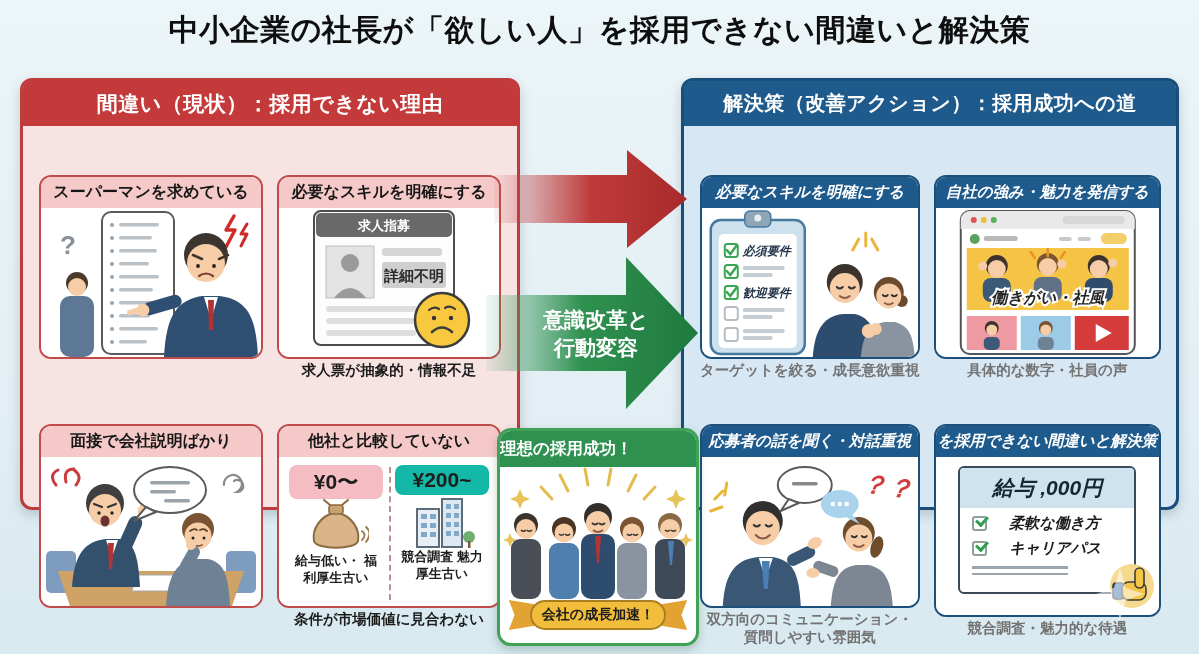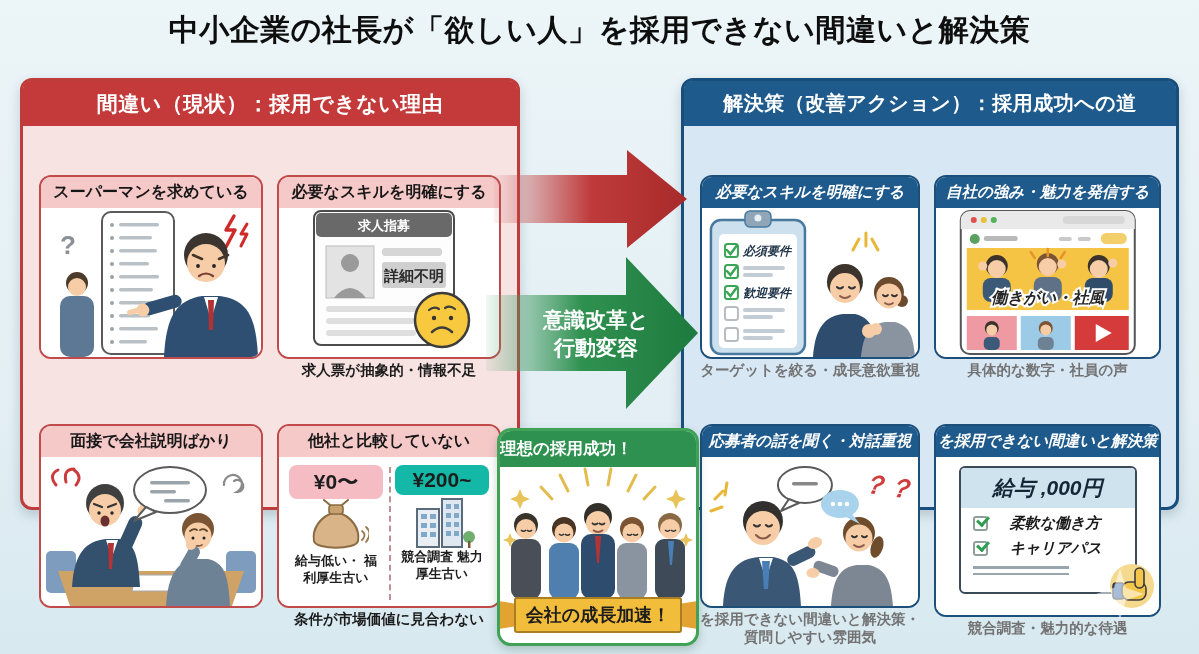--- a/index.html
+++ b/index.html
@@ -66,22 +66,22 @@
   .goal-box { position:absolute; left:497px; top:428px; width:202px; height:218px; z-index:6;
               background:#fff; border:3.5px solid #3fa257; border-radius:14px; overflow:hidden;
               box-shadow:0 4px 10px rgba(40,80,50,.25); }
   .goal-header { background:#2f9150; color:#fff; font-weight:900; font-size:16.5px;
                  text-align:left; padding:7px 0; }
   .ribbon { position:absolute; left:8px; right:8px; bottom:10px; height:36px;
             display:flex; align-items:center; justify-content:center; }
   .ribbon-tail { width:26px; height:30px; background:#e2a332; flex:0 0 auto; }
   .ribbon-tail.left  { clip-path:polygon(0 0,100% 14%,100% 86%,0 100%,22% 50%); margin-right:-5px; }
   .ribbon-tail.right { clip-path:polygon(100% 0,0 14%,0 86%,100% 100%,78% 50%); margin-left:-5px; }
-  .ribbon-band { background:#f3bd3c; border:2px solid #a97f22; border-radius:3px;
-                 font-weight:900; font-size:18px; color:#1d1d1d; padding:4px 10px; z-index:1;
+  .ribbon-band { background:#f3bd3c; border:2px solid #a97f22; border-radius:15px;
+                 font-weight:900; font-size:14px; color:#1d1d1d; padding:4px 10px; z-index:1;
                  white-space:nowrap; }
 
   .sparkle-mark { position:absolute; left:1096px; top:568px; width:48px; height:52px; z-index:7;
                   background:rgba(255,255,255,.55);
                   clip-path:polygon(50% 0,62% 38%,100% 50%,62% 62%,50% 100%,38% 62%,0 50%,38% 38%); }
 </style>
 </head>
 <body>
 
 <div id="stage">
@@ -415,21 +415,21 @@
               <ellipse cx="137" cy="47" rx="19" ry="14" fill="#a9d3ec"></ellipse>
               <path d="M149,57 L157,67 L141,59 Z" fill="#a9d3ec"></path>
               <circle cx="130" cy="47" r="2.3" fill="#fff"></circle>
                 <circle cx="137" cy="47" r="2.3" fill="#fff"></circle>
                 <circle cx="144" cy="47" r="2.3" fill="#fff"></circle>
               <text x="183" y="38" text-anchor="middle" font-size="26" font-weight="bold" fill="#d23b3b" transform="rotate(8 183 38)">？？</text>
             </svg>
           </div>
         </div>
         <div class="caption">
-          <span class="cap-line">を採用できない間違いと解決策・</span>
+          <span class="cap-line">双方向のコミュニケーション・</span>
           <span class="cap-line">質問しやすい雰囲気</span>
         </div>
       </div>
 
       <div class="cell">
         <div class="card">
           <div class="card-header">を採用できない間違いと解決策</div>
           <div class="card-art">
             <div class="salary-card">
               <div class="salary-head">給与 ,000円</div>

